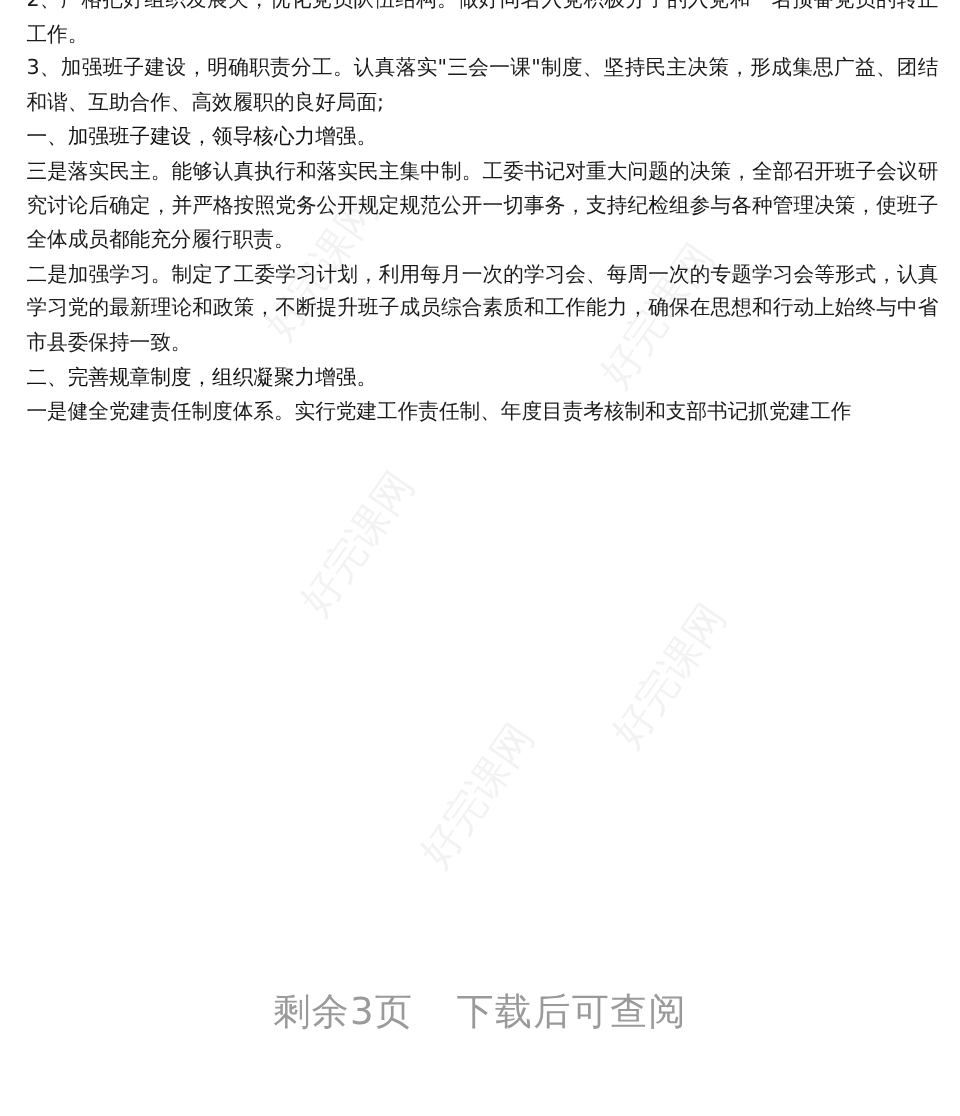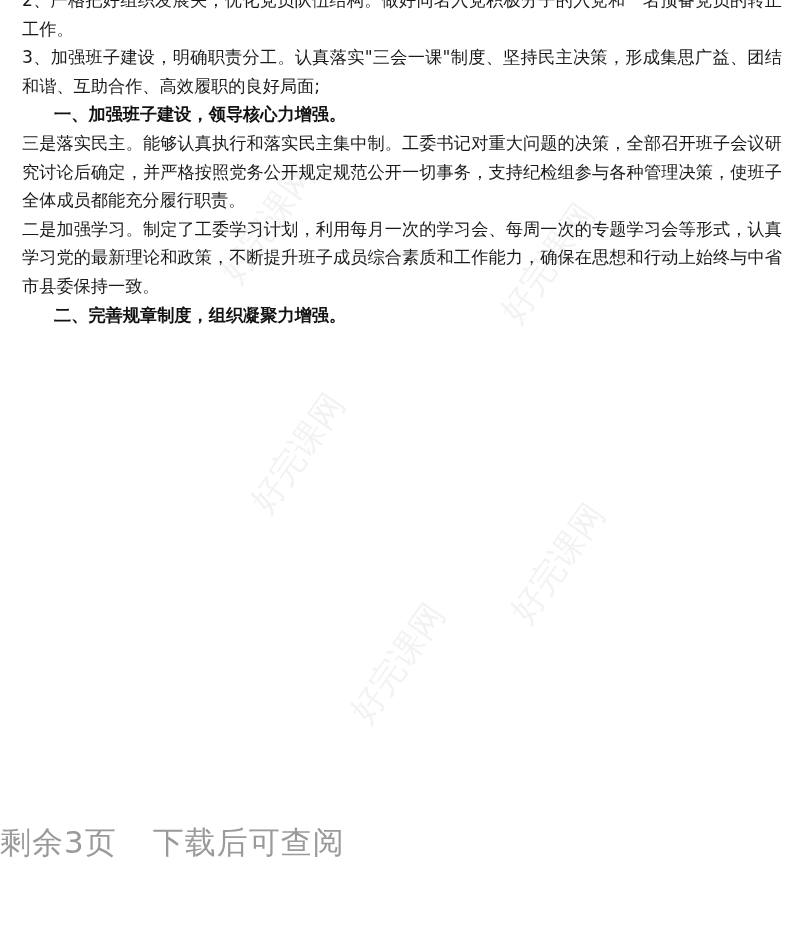--- a/index.html
+++ b/index.html
@@ -24,63 +24,63 @@
       line-height: 28.6px;
     }
     .doc p {
       margin: 0;
       padding: 0;
       text-align: justify;
       text-align-last: left;
       word-break: break-all;
     }
     .doc p.heading {
-      font-weight: bold;
+      font-weight: normal;
       color: #111111;
-      margin-left: 32px;
     }
     .watermarks {
       position: absolute;
       left: 0; top: 0; width: 800px; height: 930px;
       pointer-events: none;
       overflow: hidden;
     }
     .wm {
       position: absolute;
       font-size: 34px;
       color: rgba(0,0,0,0.05);
       transform: rotate(-55deg);
       white-space: nowrap;
       font-family: "DejaVu Sans", sans-serif;
     }
     .more-banner {
       position: absolute;
       left: 0;
       top: 822px;
       width: 800px;
-      text-align: left;
+      text-align: center;
       font-size: 31px;
       color: #9a9a9a;
       letter-spacing: 1px;
     }
     .more-banner .gap {
       display: inline-block;
       width: 36px;
     }
   </style>
 </head>
 <body>
 
 <div class="doc">
   <p>2、严格把好组织发展关，优化党员队伍结构。做好同名入党积极分子的入党和一名预备党员的转正工作。</p>
   <p>3、加强班子建设，明确职责分工。认真落实"三会一课"制度、坚持民主决策，形成集思广益、团结和谐、互助合作、高效履职的良好局面;</p>
   <p class="heading">一、加强班子建设，领导核心力增强。</p>
   <p>三是落实民主。能够认真执行和落实民主集中制。工委书记对重大问题的决策，全部召开班子会议研究讨论后确定，并严格按照党务公开规定规范公开一切事务，支持纪检组参与各种管理决策，使班子全体成员都能充分履行职责。</p>
   <p>二是加强学习。制定了工委学习计划，利用每月一次的学习会、每周一次的专题学习会等形式，认真学习党的最新理论和政策，不断提升班子成员综合素质和工作能力，确保在思想和行动上始终与中省市县委保持一致。</p>
   <p class="heading">二、完善规章制度，组织凝聚力增强。</p>
+  <p>一是健全党建责任制度体系。实行党建工作责任制、年度目责考核制和支部书记抓党建工作</p>
 </div>
 
 <div class="watermarks">
   <span class="wm" style="left:200px; top:200px;">好完课网</span>
   <span class="wm" style="left:480px; top:240px;">好完课网</span>
   <span class="wm" style="left:230px; top:430px;">好完课网</span>
   <span class="wm" style="left:490px; top:540px;">好完课网</span>
   <span class="wm" style="left:330px; top:640px;">好完课网</span>
 </div>
 

